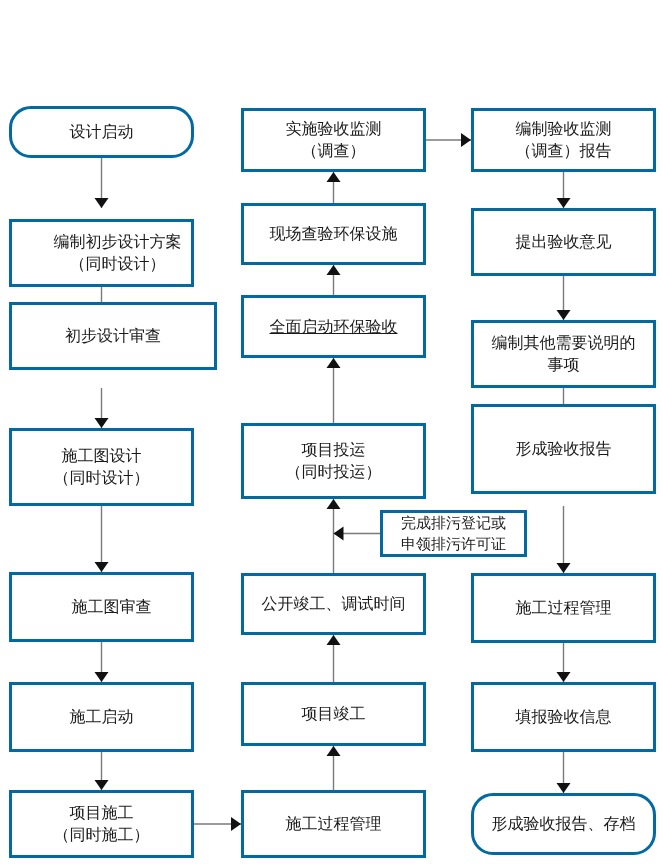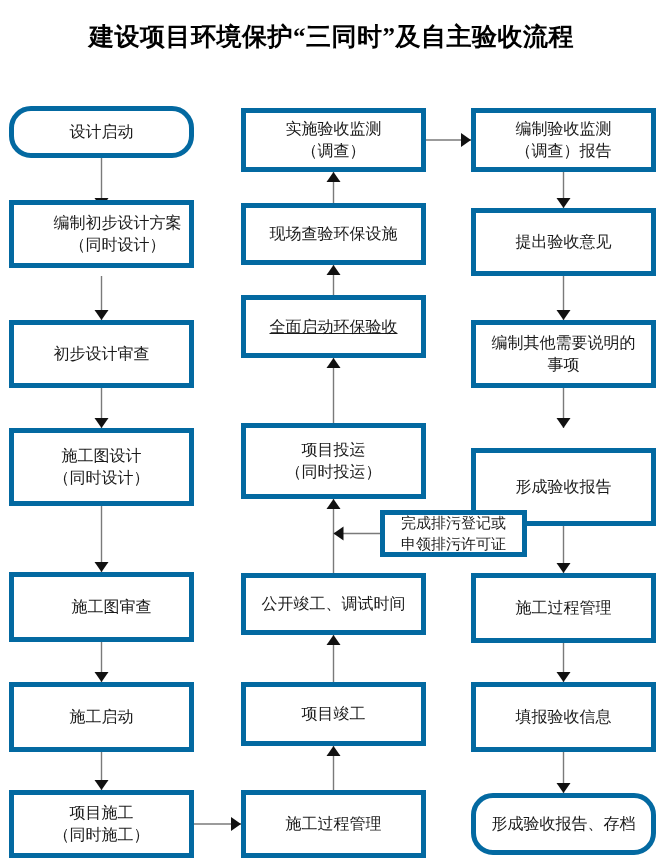--- a/index.html
+++ b/index.html
@@ -15,21 +15,21 @@
     position:absolute;left:0;top:20px;width:663px;
     text-align:center;
     font-size:25px;
     font-weight:bold;
     color:#000;
     letter-spacing:0.5px;
     font-family:"Liberation Serif","DejaVu Serif",serif;
   }
   .node{
     position:absolute;
-    border:5px solid #0369a1;
+    border:3px solid #0369a1;
     background:#ffffff;
     box-sizing:border-box;
     display:flex;
     align-items:center;
     justify-content:center;
     text-align:center;
     color:#1a1a1a;
     font-size:16px;
     line-height:1.35;
     white-space:pre-line;
@@ -41,21 +41,20 @@
     position:absolute;left:0;top:0;width:663px;height:864px;
     pointer-events:none;
   }
   svg.links line{stroke:#7a7a7a;stroke-width:1.4;}
   svg.links polygon{fill:#111111;}
 </style>
 </head>
 <body>
 
 <div id="canvas">
-  <div class="title">建设项目环境保护“三同时”及自主验收流程</div>
   <svg class="links" id="link-layer" viewBox="0 0 663 864">
       <line x1="101.5" y1="158" x2="101.5" y2="208"></line>
       <polygon points="94.5,198 108.5,198 101.5,208"></polygon>
       <line x1="101.5" y1="276" x2="101.5" y2="320"></line>
       <polygon points="94.5,310 108.5,310 101.5,320"></polygon>
       <line x1="101.5" y1="388" x2="101.5" y2="428"></line>
       <polygon points="94.5,418 108.5,418 101.5,428"></polygon>
       <line x1="101.5" y1="506" x2="101.5" y2="572"></line>
       <polygon points="94.5,562 108.5,562 101.5,572"></polygon>
       <line x1="101.5" y1="642" x2="101.5" y2="682"></line>
@@ -88,43 +87,43 @@
       <polygon points="556.5,418 570.5,418 563.5,428"></polygon>
       <line x1="563.5" y1="506" x2="563.5" y2="573"></line>
       <polygon points="556.5,563 570.5,563 563.5,573"></polygon>
       <line x1="563.5" y1="643" x2="563.5" y2="682"></line>
       <polygon points="556.5,672 570.5,672 563.5,682"></polygon>
       <line x1="563.5" y1="752" x2="563.5" y2="793"></line>
       <polygon points="556.5,783 570.5,783 563.5,793"></polygon>
     </svg>
   <div id="node-layer">
       <div class="node rounded" style="left: 9px; top: 106px; width: 185px; height: 52px;">设计启动</div>
-      <div class="node" style="left: 9px; top: 200px; width: 185px; height: 68px; padding-left: 36px;">编制初步设计方案
+      <div class="node" style="left: 9px; top: 219px; width: 185px; height: 68px; padding-left: 36px;">编制初步设计方案
 （同时设计）</div>
-      <div class="node" style="left: 9px; top: 320px; width: 185px; height: 68px;">初步设计审查</div>
+      <div class="node" style="left: 9px; top: 302px; width: 208px; height: 68px;">初步设计审查</div>
       <div class="node" style="left: 9px; top: 428px; width: 185px; height: 78px;">施工图设计
 （同时设计）</div>
       <div class="node" style="left: 9px; top: 572px; width: 185px; height: 70px; padding-left: 24px;">施工图审查</div>
       <div class="node" style="left: 9px; top: 682px; width: 185px; height: 70px;">施工启动</div>
       <div class="node" style="left: 9px; top: 790px; width: 185px; height: 68px;">项目施工
 （同时施工）</div>
       <div class="node" style="left: 241px; top: 108px; width: 185px; height: 64px;">实施验收监测
 （调查）</div>
       <div class="node" style="left: 241px; top: 203px; width: 185px; height: 62px;">现场查验环保设施</div>
       <div class="node" style="left: 241px; top: 295px; width: 185px; height: 63px; text-decoration: underline;">全面启动环保验收</div>
       <div class="node" style="left: 241px; top: 423px; width: 185px; height: 76px;">项目投运
 （同时投运）</div>
       <div class="node" style="left: 241px; top: 573px; width: 185px; height: 62px;">公开竣工、调试时间</div>
       <div class="node" style="left: 241px; top: 682px; width: 185px; height: 64px;">项目竣工</div>
       <div class="node" style="left: 241px; top: 790px; width: 185px; height: 68px;">施工过程管理</div>
       <div class="node" style="left: 471px; top: 108px; width: 185px; height: 64px;">编制验收监测
 （调查）报告</div>
       <div class="node" style="left: 471px; top: 208px; width: 185px; height: 68px;">提出验收意见</div>
       <div class="node" style="left: 471px; top: 320px; width: 185px; height: 68px;">编制其他需要说明的
 事项</div>
-      <div class="node" style="left: 471px; top: 448px; width: 185px; height: 78px;">形成验收报告</div>
+      <div class="node" style="left: 471px; top: 404px; width: 185px; height: 90px;">形成验收报告</div>
       <div class="node" style="left: 471px; top: 573px; width: 185px; height: 70px;">施工过程管理</div>
       <div class="node" style="left: 471px; top: 682px; width: 185px; height: 70px;">填报验收信息</div>
       <div class="node rounded" style="left: 471px; top: 793px; width: 185px; height: 62px;">形成验收报告、存档</div>
       <div class="node note" style="left: 380px; top: 510px; width: 147px; height: 47px;">完成排污登记或
 申领排污许可证</div>
     </div>
 </div>
 
 </body></html>

